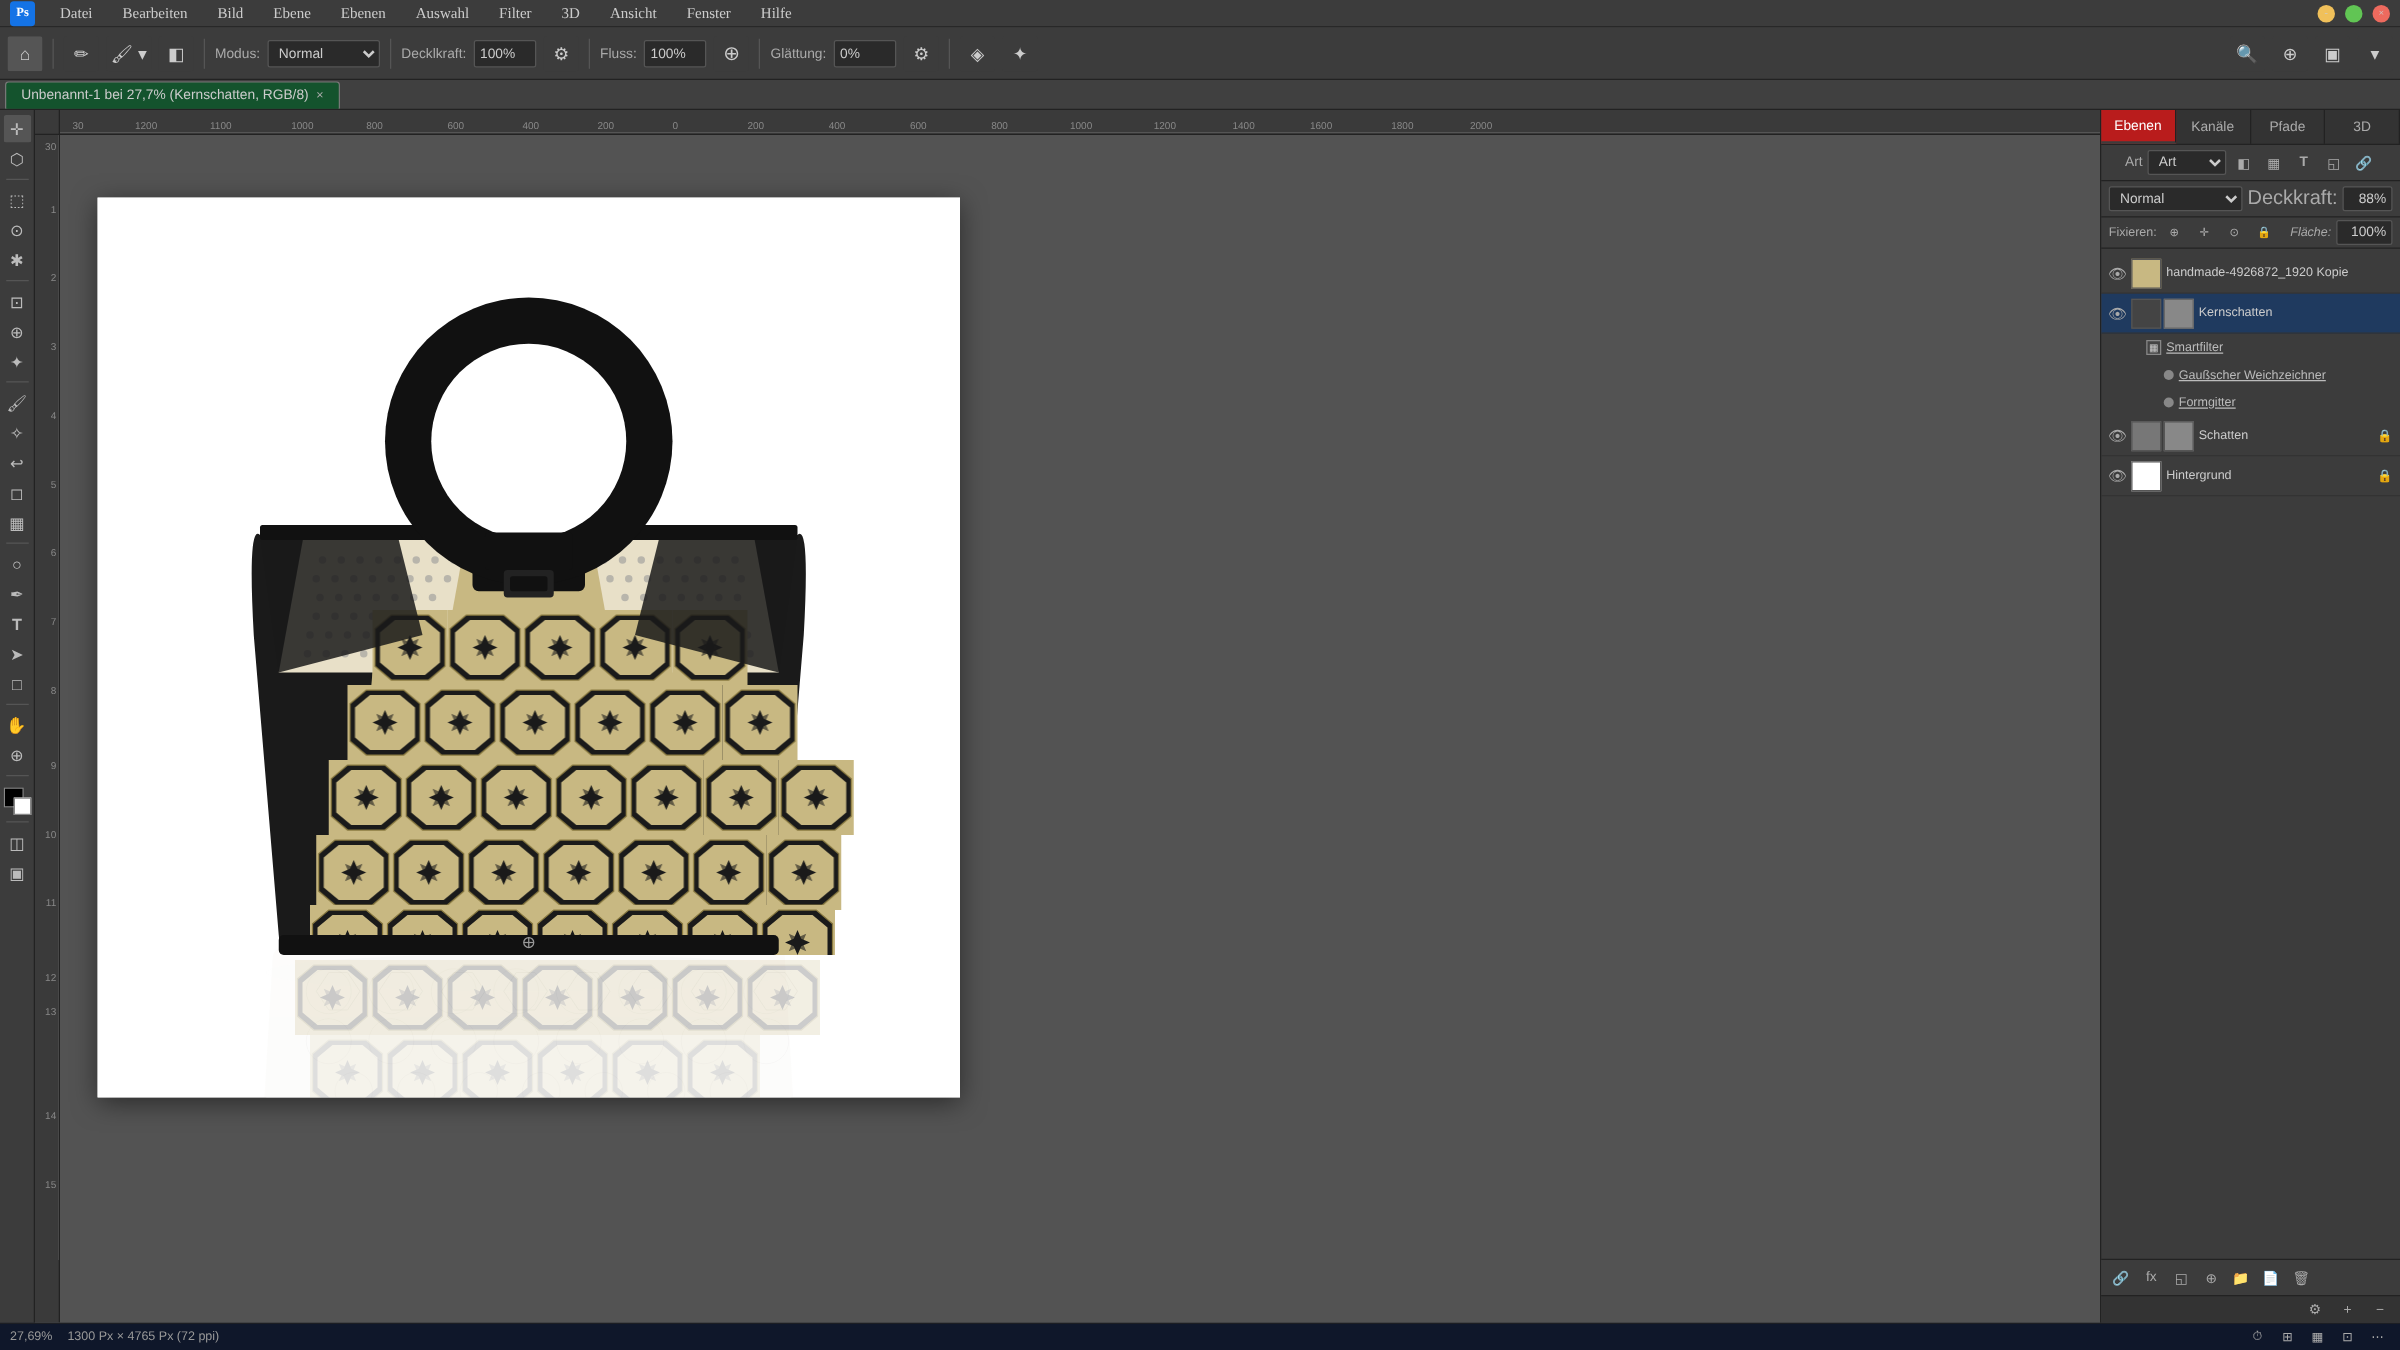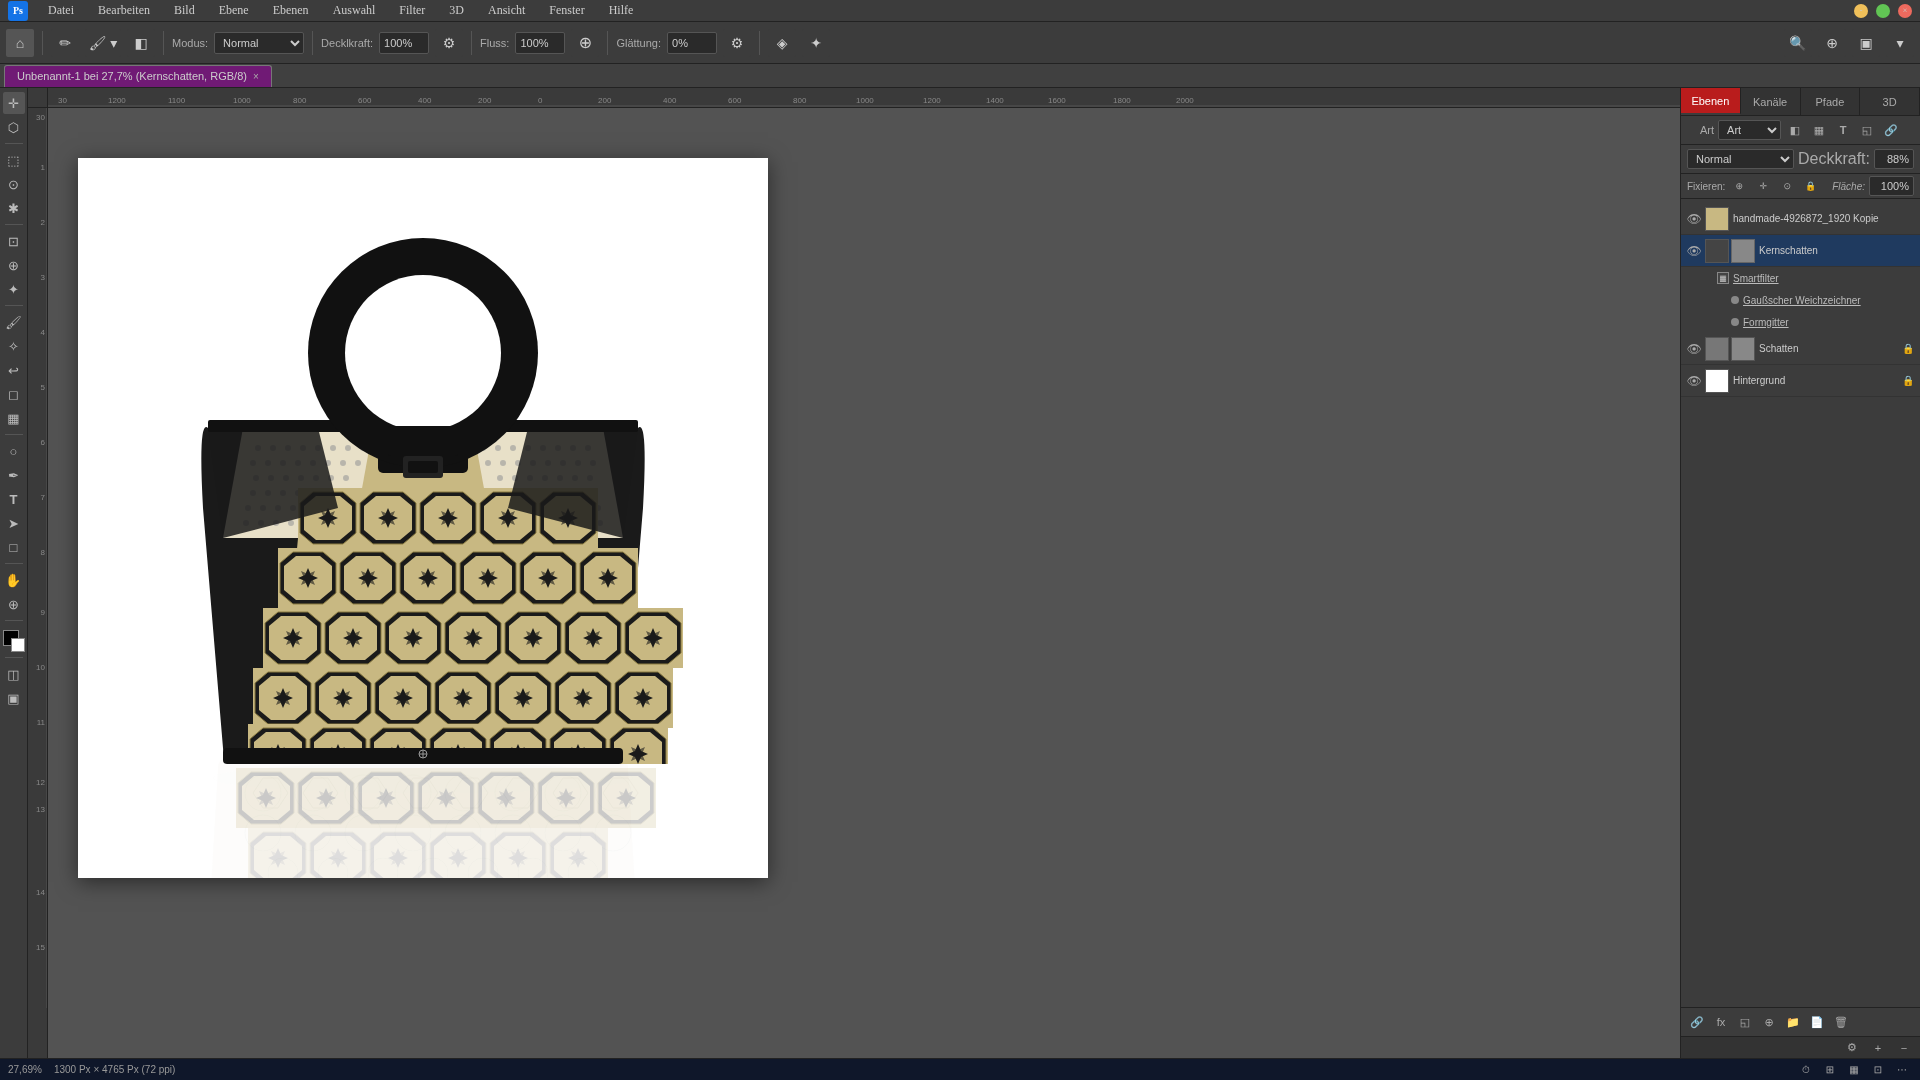--- a/index.html
+++ b/index.html
@@ -36,21 +36,21 @@
     
     #tabbar {
       width: 100%; height: 24px; background: #404040; display: flex; align-items: center;
       padding: 0 4px; border-bottom: 1px solid #222;
     }
     .tab {
       height: 22px; background: #535353; border: 1px solid #666; border-bottom: none;
       padding: 0 12px; display: flex; align-items: center; font-size: 11px; color: #ccc;
       cursor: pointer; gap: 6px; border-radius: 3px 3px 0 0;
     }
-    .tab.active { background: #701a75; border-color: #777; }
+    .tab.active { background: #14532d; border-color: #777; }
     .tab-close { font-size: 10px; color: #aaa; cursor: pointer; }
 
     
     #main { display: flex; width: 100%; height: calc(1080px - 22px - 42px - 24px - 22px); }
 
     
     #toolbox {
       width: 28px; background: #3c3c3c; border-right: 1px solid #222;
       display: flex; flex-direction: column; align-items: center; padding: 4px 0; gap: 2px;
       flex-shrink: 0;

